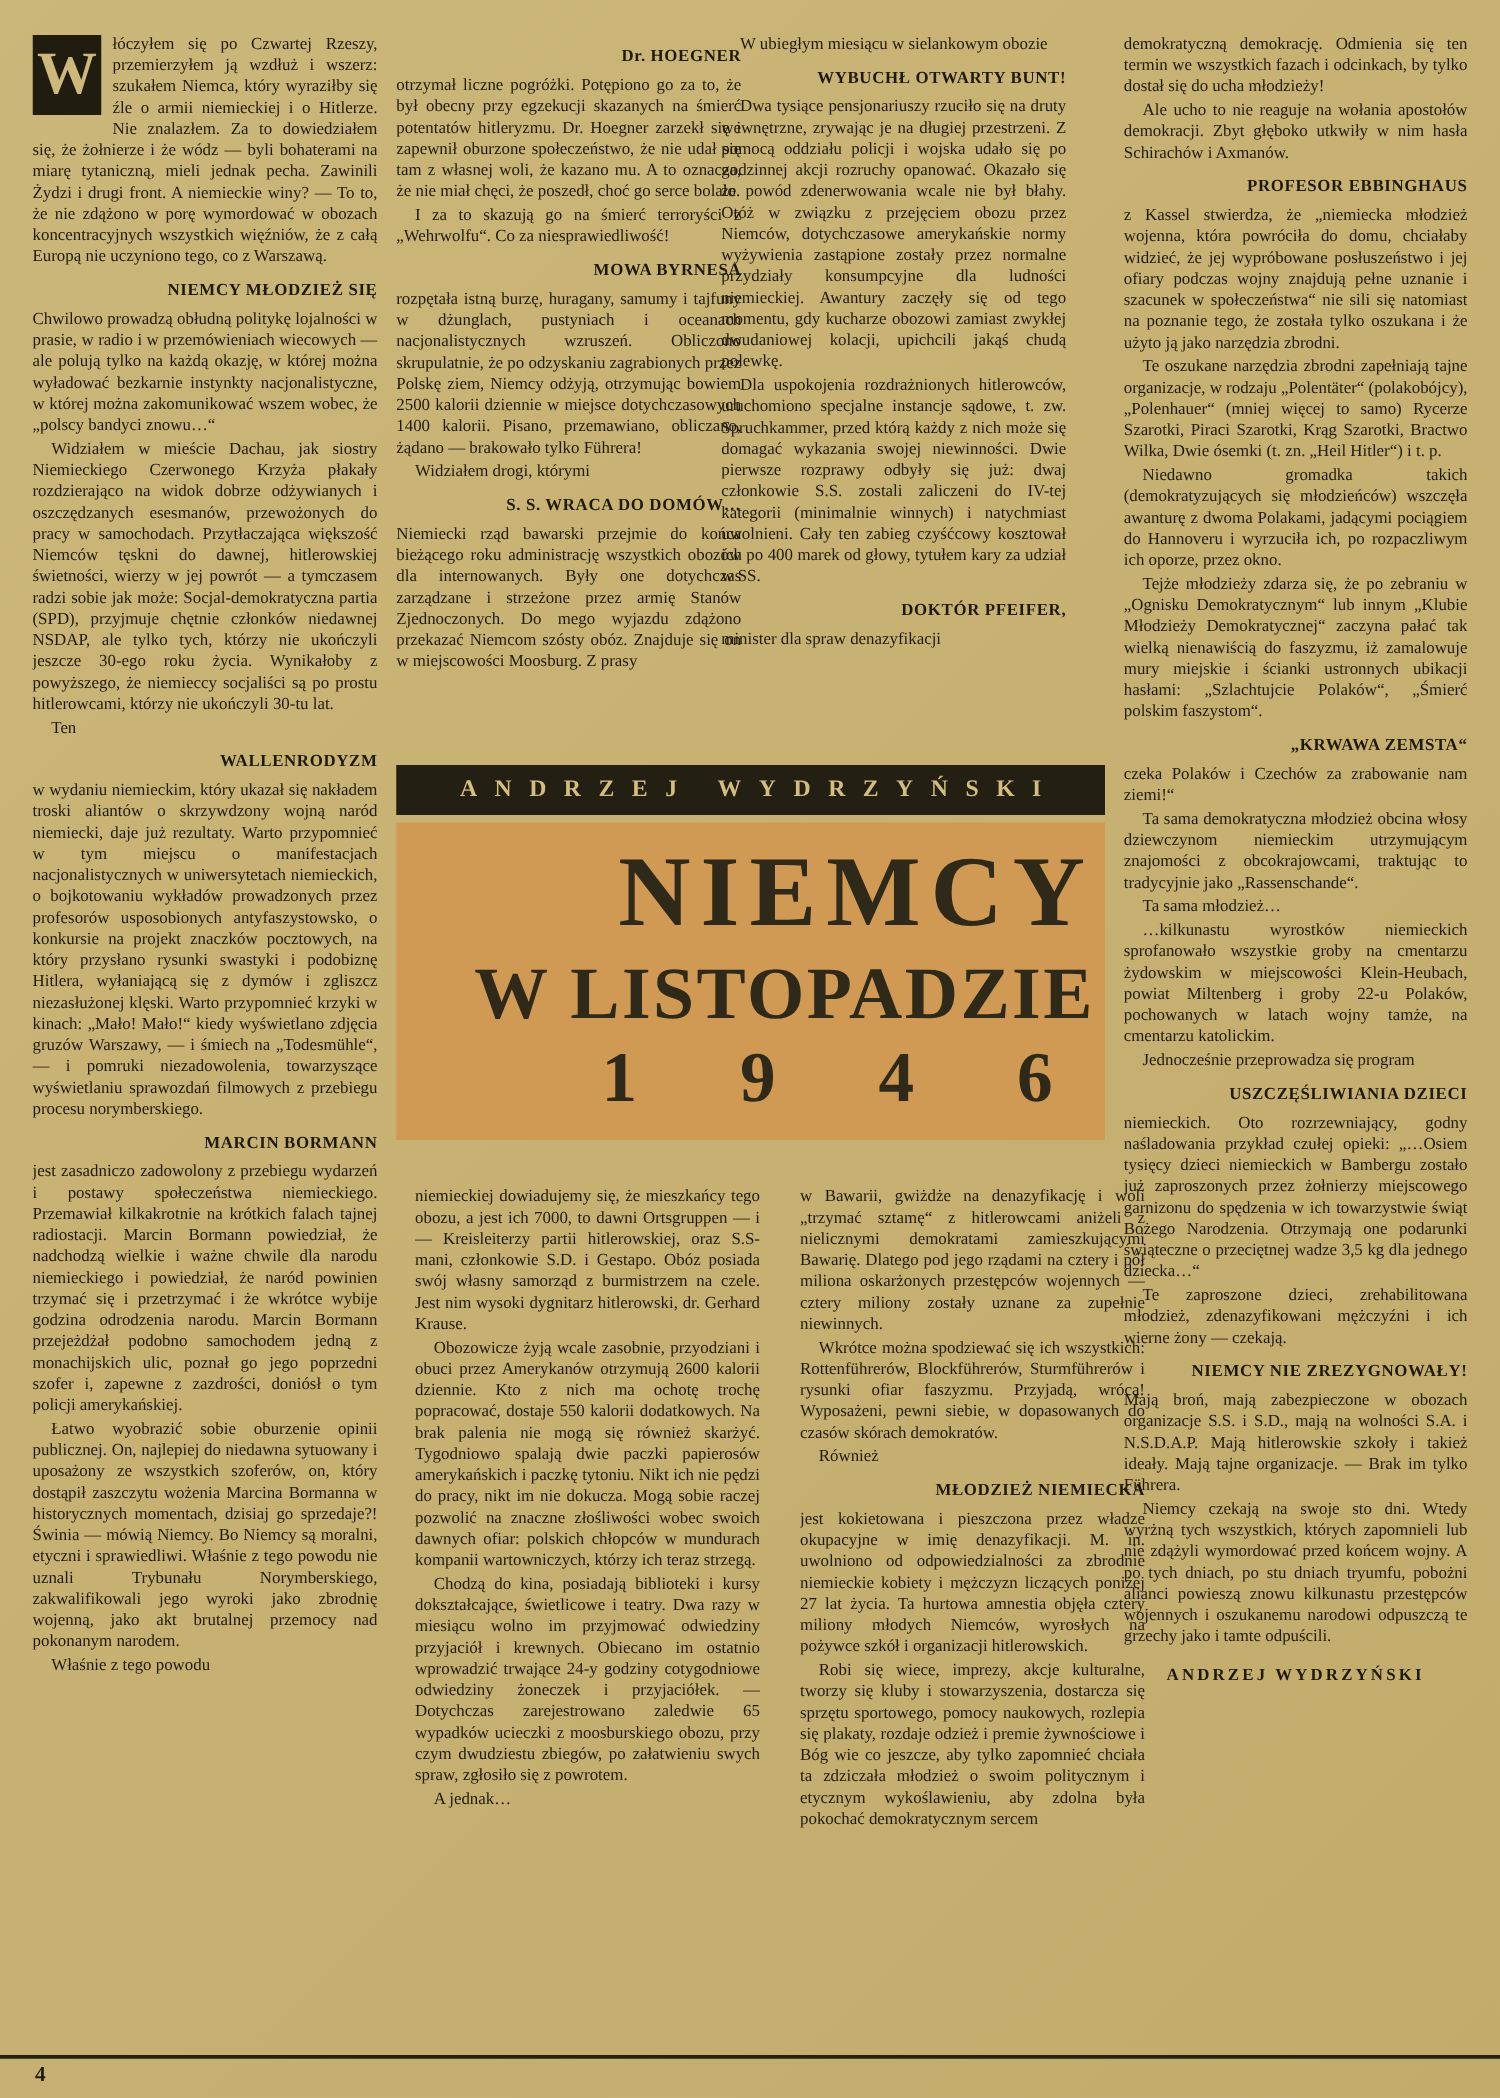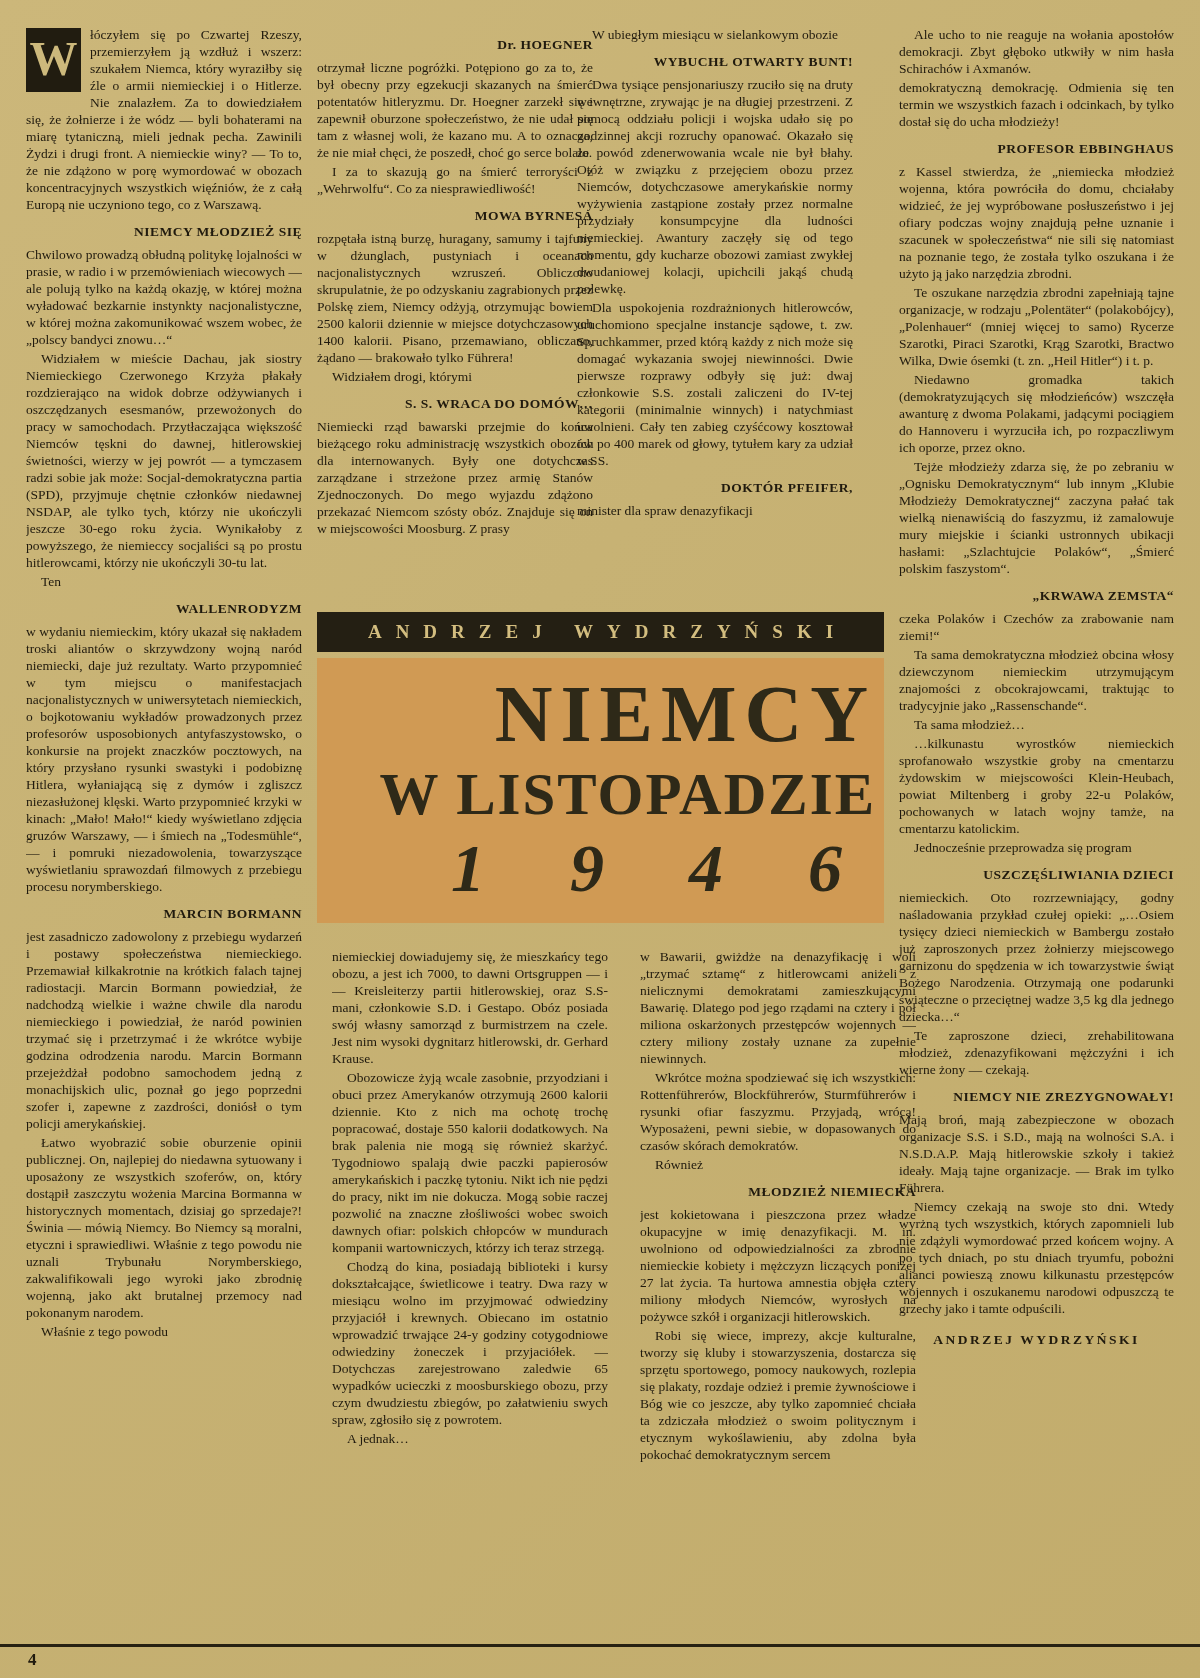--- a/index.html
+++ b/index.html
@@ -48,21 +48,21 @@
     font-weight:bold; font-size:19px; letter-spacing:14px; text-indent:14px;
     margin-bottom:6px;
   }
   .headline-box {
     background:#d09a54; text-align:center; padding:16px 8px 20px;
     color:#2e2918;
   }
   .hl-line { font-weight:bold; line-height:1.02;text-align:right; }
   .hl1 { font-size:80px; letter-spacing:8px; }
   .hl2 { font-size:59px; letter-spacing:2px; margin-top:8px; }
-  .hl3 { font-size:68px; letter-spacing:34px; text-indent:34px; margin-top:10px;font-style:italic; }
+  .hl3 { font-size:57px; letter-spacing:34px; text-indent:34px; margin-top:10px; }
 
   .footer-rule {
     position:absolute; left:0; right:0; top:1644px; height:3px; background:#272112;
   }
   .page-number {
     position:absolute; left:28px; top:1650px; font-weight:bold; font-size:17px;
   }
 </style>
 </head>
 <body>
@@ -120,22 +120,22 @@
     </div>
   <div id="col3_bottom" class="col">
       <p class="para noindent">w Bawarii, gwiżdże na denazyfikację i woli „trzymać sztamę“ z hitlerowcami aniżeli z nielicznymi demokratami zamieszkującymi Bawarię. Dlatego pod jego rządami na cztery i pół miliona oskarżonych przestępców wojennych — cztery miliony zostały uznane za zupełnie niewinnych.</p>
       <p class="para">Wkrótce można spodziewać się ich wszystkich: Rottenführerów, Blockführerów, Sturmführerów i rysunki ofiar faszyzmu. Przyjadą, wrócą! Wyposażeni, pewni siebie, w dopasowanych do czasów skórach demokratów.</p>
       <p class="para">Również</p>
       <h3 class="col-heading">MŁODZIEŻ NIEMIECKA</h3>
       <p class="para noindent">jest kokietowana i pieszczona przez władze okupacyjne w imię denazyfikacji. M. in. uwolniono od odpowiedzialności za zbrodnie niemieckie kobiety i mężczyzn liczących poniżej 27 lat życia. Ta hurtowa amnestia objęła cztery miliony młodych Niemców, wyrosłych na pożywce szkół i organizacji hitlerowskich.</p>
       <p class="para">Robi się wiece, imprezy, akcje kulturalne, tworzy się kluby i stowarzyszenia, dostarcza się sprzętu sportowego, pomocy naukowych, rozlepia się plakaty, rozdaje odzież i premie żywnościowe i Bóg wie co jeszcze, aby tylko zapomnieć chciała ta zdziczała młodzież o swoim politycznym i etycznym wykoślawieniu, aby zdolna była pokochać demokratycznym sercem</p>
     </div>
   <div id="col4" class="col">
+      <p class="para noindent">demokratyczną demokrację. Odmienia się ten termin we wszystkich fazach i odcinkach, by tylko dostał się do ucha młodzieży!</p>
       <p class="para">Ale ucho to nie reaguje na wołania apostołów demokracji. Zbyt głęboko utkwiły w nim hasła Schirachów i Axmanów.</p>
-      <p class="para noindent">demokratyczną demokrację. Odmienia się ten termin we wszystkich fazach i odcinkach, by tylko dostał się do ucha młodzieży!</p>
       <h3 class="col-heading">PROFESOR EBBINGHAUS</h3>
       <p class="para noindent">z Kassel stwierdza, że „niemiecka młodzież wojenna, która powróciła do domu, chciałaby widzieć, że jej wypróbowane posłuszeństwo i jej ofiary podczas wojny znajdują pełne uznanie i szacunek w społeczeństwa“ nie sili się natomiast na poznanie tego, że została tylko oszukana i że użyto ją jako narzędzia zbrodni.</p>
       <p class="para">Te oszukane narzędzia zbrodni zapełniają tajne organizacje, w rodzaju „Polentäter“ (polakobójcy), „Polenhauer“ (mniej więcej to samo) Rycerze Szarotki, Piraci Szarotki, Krąg Szarotki, Bractwo Wilka, Dwie ósemki (t. zn. „Heil Hitler“) i t. p.</p>
       <p class="para">Niedawno gromadka takich (demokratyzujących się młodzieńców) wszczęła awanturę z dwoma Polakami, jadącymi pociągiem do Hannoveru i wyrzuciła ich, po rozpaczliwym ich oporze, przez okno.</p>
       <p class="para">Tejże młodzieży zdarza się, że po zebraniu w „Ognisku Demokratycznym“ lub innym „Klubie Młodzieży Demokratycznej“ zaczyna pałać tak wielką nienawiścią do faszyzmu, iż zamalowuje mury miejskie i ścianki ustronnych ubikacji hasłami: „Szlachtujcie Polaków“, „Śmierć polskim faszystom“.</p>
       <h3 class="col-heading">„KRWAWA ZEMSTA“</h3>
       <p class="para noindent">czeka Polaków i Czechów za zrabowanie nam ziemi!“</p>
       <p class="para">Ta sama demokratyczna młodzież obcina włosy dziewczynom niemieckim utrzymującym znajomości z obcokrajowcami, traktując to tradycyjnie jako „Rassenschande“.</p>
       <p class="para">Ta sama młodzież…</p>
       <p class="para">…kilkunastu wyrostków niemieckich sprofanowało wszystkie groby na cmentarzu żydowskim w miejscowości Klein-Heubach, powiat Miltenberg i groby 22-u Polaków, pochowanych w latach wojny tamże, na cmentarzu katolickim.</p>

